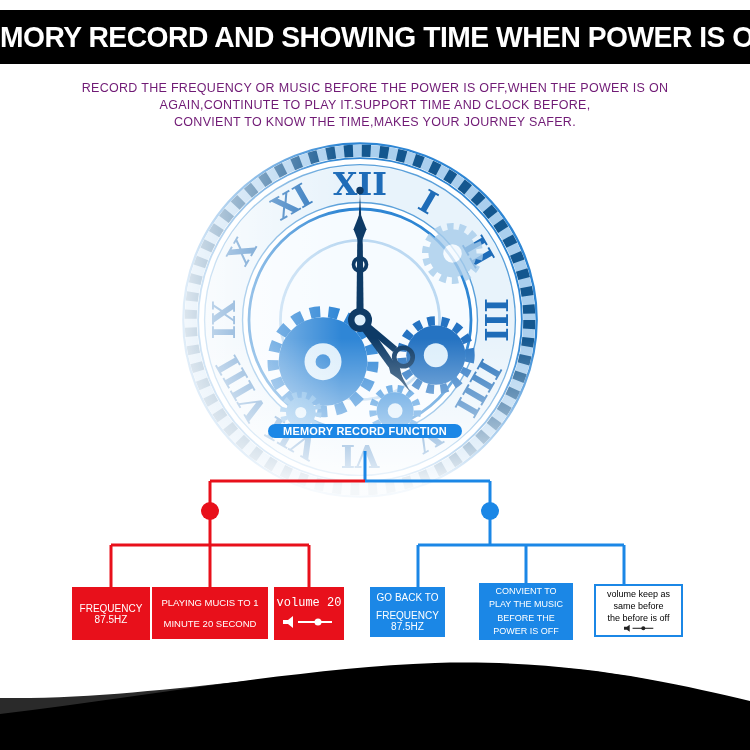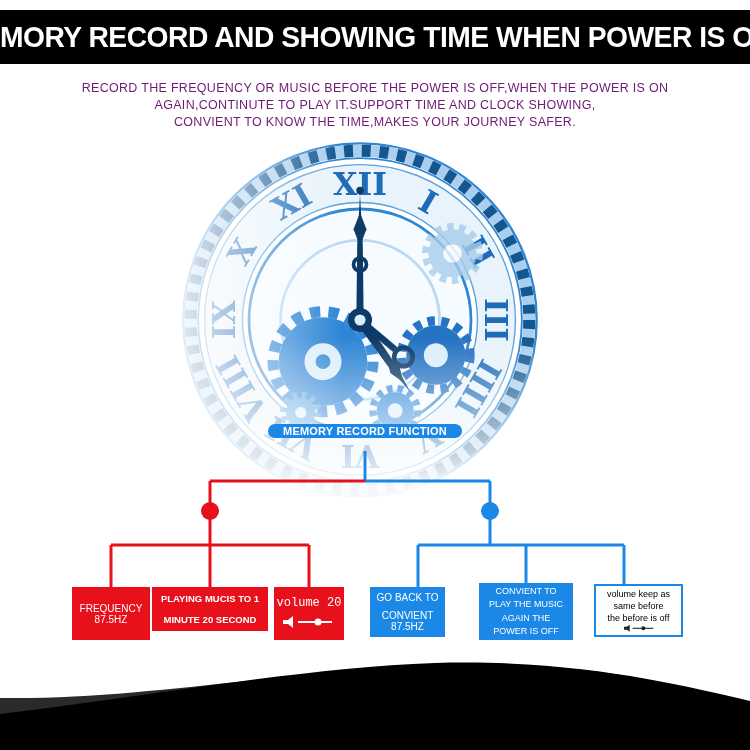--- a/index.html
+++ b/index.html
@@ -35,39 +35,39 @@
     display:flex;align-items:center;justify-content:center;text-align:center;
   }
   .box{
     position:absolute;display:flex;flex-direction:column;align-items:center;justify-content:center;
     color:#fff;text-align:center;box-sizing:border-box;padding:2px;
   }
   .box.red{background:#e8101b;}
   .box.blue{background:#1b87e6;}
   .box.outline{background:#fff;border:2px solid #1b87e6;color:#000;}
   .r1{left:72px;top:587px;width:78px;height:53px;font-size:10px;row-gap:0;}
-  .r2{left:152px;top:587px;width:116px;height:44px;font-size:9.5px;row-gap:10px;font-weight:bold;}
+  .r2{left:152px;top:587px;width:116px;height:52px;font-size:9.5px;row-gap:10px;}
   .r3{left:274px;top:587px;width:70px;height:53px;font-size:12px;row-gap:5px;font-family:Liberation Mono, monospace;}
   .b1{left:370px;top:587px;width:75px;height:50px;font-size:10px;row-gap:7px;}
   .b2{left:479px;top:583px;width:94px;height:57px;font-size:9px;line-height:1.5;}
   .b3{left:580px;top:584px;width:89px;height:53px;font-size:9px;line-height:1.35;margin-left:14px;}
   .wave{position:absolute;left:0;bottom:0;width:750px;height:100px;}
 </style>
 </head>
 <body>
 
 <div class="stage">
 
   <div class="banner">
     <h1>MEMORY RECORD AND SHOWING TIME WHEN POWER IS OFF,</h1>
   </div>
 
   <div class="subtitle">
     <div>RECORD THE FREQUENCY OR MUSIC BEFORE THE POWER IS OFF,WHEN THE POWER IS ON</div>
-    <div>AGAIN,CONTINUTE TO PLAY IT.SUPPORT TIME AND CLOCK SHOWING,</div>
+    <div>AGAIN,CONTINUTE TO PLAY IT.SUPPORT TIME AND CLOCK BEFORE,</div>
     <div>CONVIENT TO KNOW THE TIME,MAKES YOUR JOURNEY SAFER.</div>
   </div>
 
   <div class="clock-wrap">
     <svg viewBox="0 0 400 400">
       <defs>
         <linearGradient id="fadeL" x1="0" y1="0" x2="1" y2="0">
           <stop offset="0" stop-color="#fff" stop-opacity=".9"></stop>
           <stop offset=".45" stop-color="#fff" stop-opacity="0"></stop>
         </linearGradient>
@@ -190,26 +190,26 @@
     <div>volume 20</div>
     <svg width="54" height="16" viewBox="0 0 54 16">
       <polygon points="1,5 6,5 11,1 11,13 6,9 1,9" fill="#fff"></polygon>
       <line x1="16" y1="7" x2="50" y2="7" stroke="#fff" stroke-width="2"></line>
       <circle cx="36" cy="7" r="3.5" fill="#fff"></circle>
     </svg>
   </div>
 
   <div class="box blue b1">
     <div>GO BACK TO</div>
-    <div>CONVIENT 87.5HZ</div>
+    <div>FREQUENCY 87.5HZ</div>
   </div>
   <div class="box blue b2">
     <div>CONVIENT TO</div>
     <div>PLAY THE MUSIC</div>
-    <div>AGAIN THE</div>
+    <div>BEFORE THE</div>
     <div>POWER IS OFF</div>
   </div>
   <div class="box outline b3">
     <div>volume keep as</div>
     <div>same before</div>
     <div>the before is off</div>
     <svg width="44" height="12" viewBox="0 0 44 12">
       <polygon points="1,4 5,4 9,1 9,11 5,8 1,8" fill="#222"></polygon>
       <line x1="13" y1="6" x2="42" y2="6" stroke="#222" stroke-width="1.5"></line>
       <circle cx="28" cy="6" r="2.8" fill="#222"></circle>

